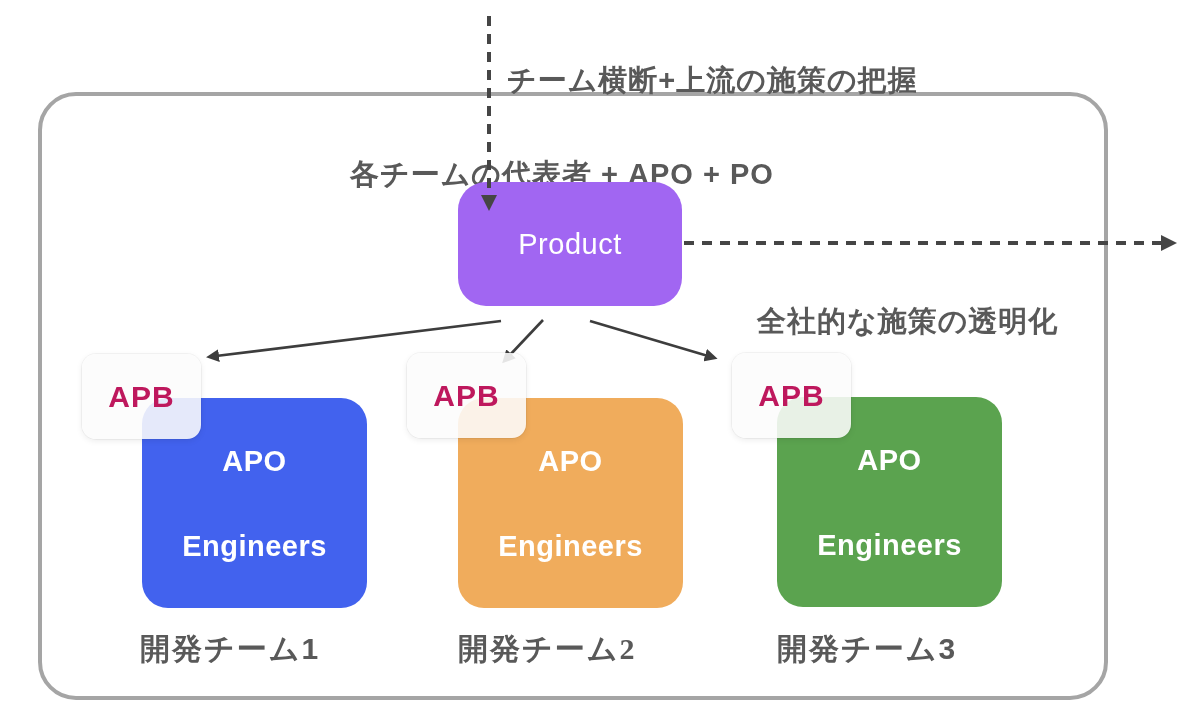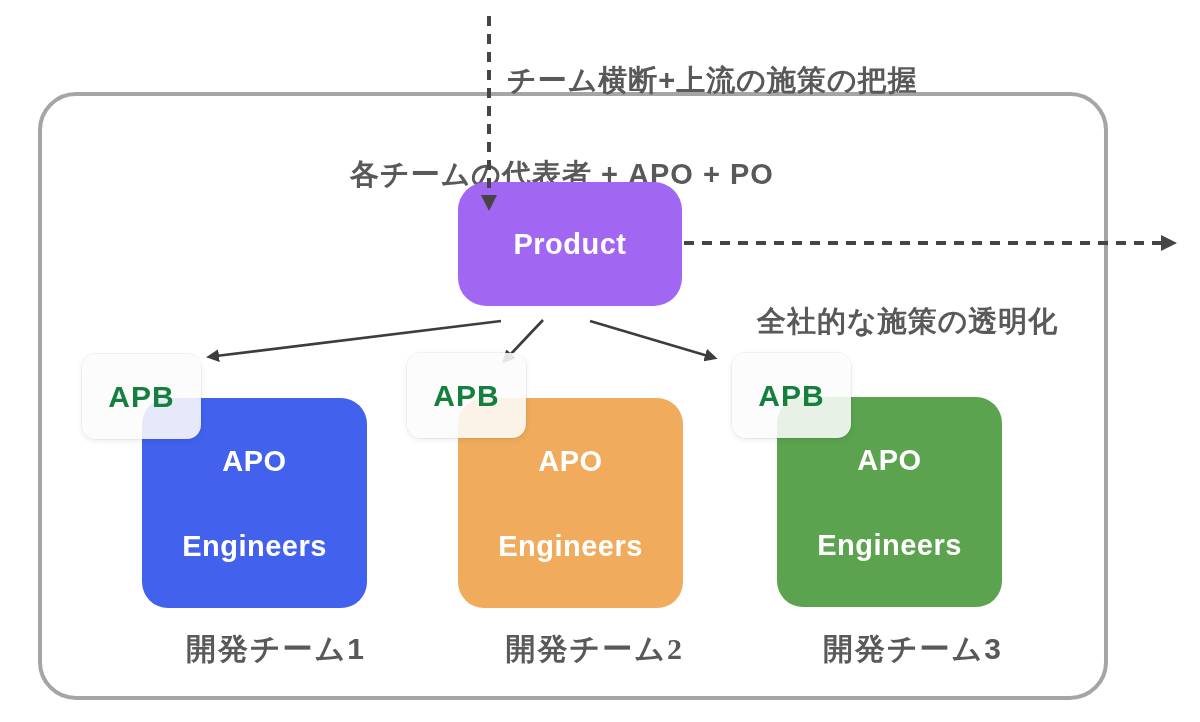--- a/index.html
+++ b/index.html
@@ -24,40 +24,40 @@
   .inner-label{left:350px;top:131px;}
   .right-label{left:757px;top:278px;}
   
   .backlog-box{
     left:458px;top:182px;width:224px;height:124px;
     background:#a166f2;border-radius:28px;
     display:flex;flex-direction:column;align-items:center;justify-content:center;
     gap:14px;
   }
   .backlog-box .line{
-    color:#ffffff;font-size:29px;font-weight:700;line-height:30px;letter-spacing:0.5px;
+    color:#ffffff;font-size:29px;font-weight:400;line-height:30px;letter-spacing:0.5px;
   }
   
   .team-box{
     width:225px;height:210px;border-radius:26px;
     display:flex;flex-direction:column;align-items:center;justify-content:center;gap:53px;
   }
   .team-box .role{
     color:#ffffff;font-size:29px;font-weight:700;line-height:32px;letter-spacing:0.5px;
   }
   .apb-badge{
     width:119px;height:85px;border-radius:14px;
     background:rgba(252,252,252,0.88);
     box-shadow:0 0 0 1px rgba(0,0,0,0.04),0 2px 6px rgba(0,0,0,0.08);
     display:flex;align-items:center;justify-content:center;
-    color:#15803d;font-size:30px;font-weight:600;letter-spacing:1px;
+    color:#be185d;font-size:30px;font-weight:600;letter-spacing:1px;
     z-index:3;
   }
   .team-label{
-    color:#595959;font-weight:700;font-size:30px;text-align:right;letter-spacing:2px;
+    color:#595959;font-weight:700;font-size:30px;text-align:left;letter-spacing:2px;
     width:226px;top:629px;white-space:nowrap;
   }
   
   .box-1{left:142px;top:398px;}
   .box-2{left:458px;top:398px;}
   .box-3{left:777px;top:397px;}
   .apb-1{left:82px;top:354px;}
   .apb-2{left:407px;top:353px;}
   .apb-3{left:732px;top:353px;}
   .label-1{left:140px;}

